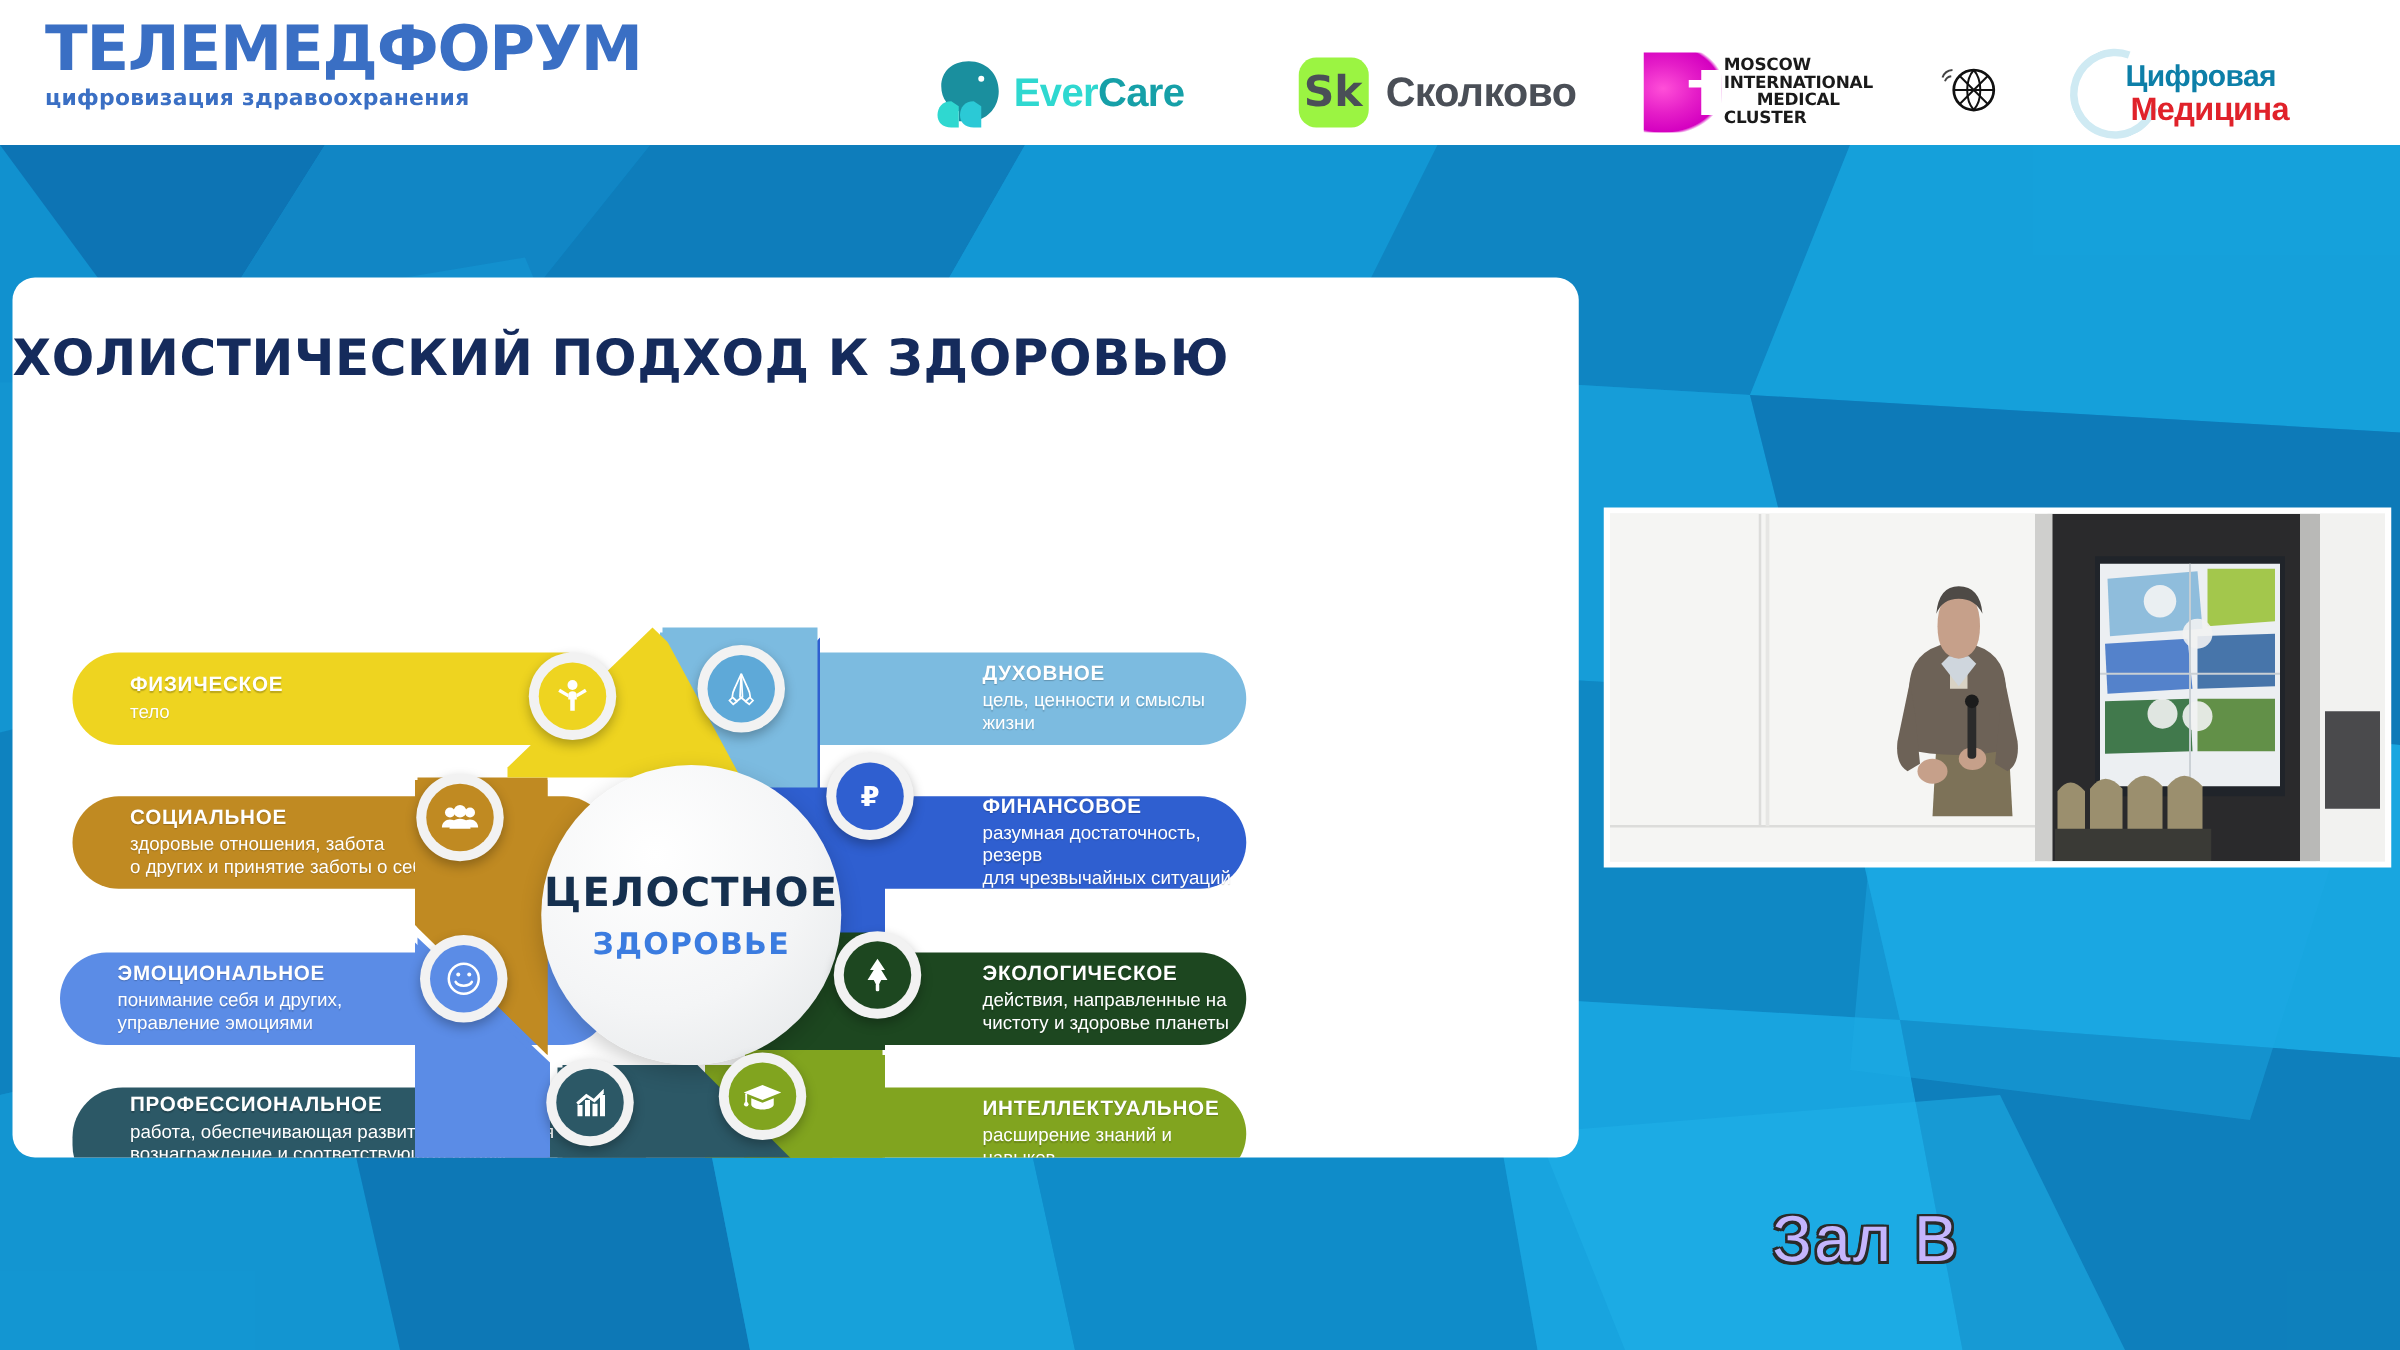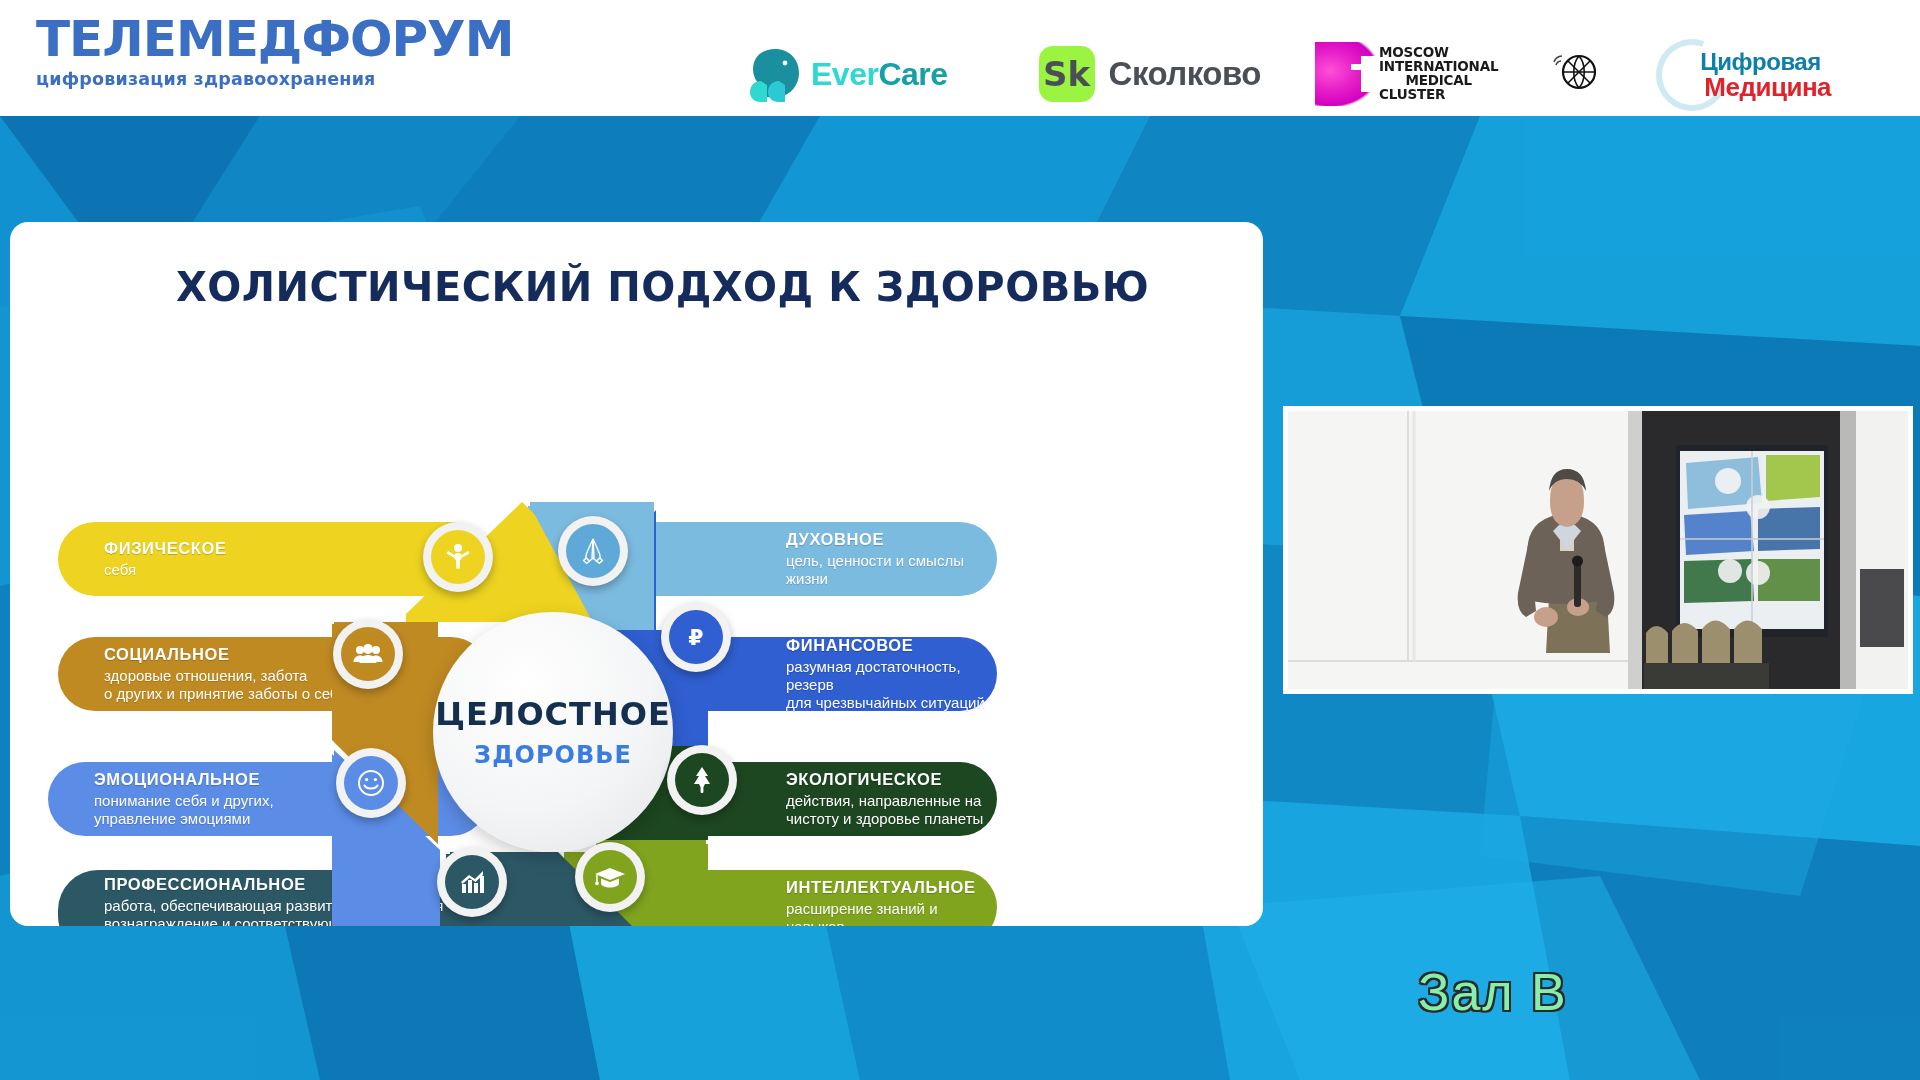--- a/index.html
+++ b/index.html
@@ -102,24 +102,24 @@
   
   .slide {
     position: absolute; left: 10px; top: 222px;
     width: 1253px; height: 704px;
     background: #ffffff; border-radius: 18px;
     overflow: hidden;
     z-index: 10;
   }
   .slide-title {
     position: absolute; left: 0; top: 42px; width: 1253px;
-    text-align: center;
+    text-align: left;
     font-family: "DejaVu Sans", sans-serif;
     font-size: 40px; font-weight: bold;
-    color: #152b5c; letter-spacing: 0.5px; margin-left: 26px;
+    color: #152b5c; letter-spacing: 0.5px;
   }
 
   
   .pill {
     position: absolute;
     border-radius: 40px;
     color: #fff;
     padding: 0 0 0 46px;
     display: flex; flex-direction: column; justify-content: center;
   }
@@ -184,21 +184,21 @@
   .video-box {
     position: absolute; left: 1283px; top: 406px;
     width: 630px; height: 288px;
     background: #fff; padding: 5px;
     z-index: 10;
   }
   .video-inner { width: 620px; height: 278px; position: relative; overflow: hidden; background: #d9d9d7; }
 
   .hall-label {
     position: absolute; left: 1418px; top: 962px;
-    font-size: 52px; color: #86efac;
+    font-size: 52px; color: #c4b5fd;
     font-family: "Liberation Sans", sans-serif;
     letter-spacing: 2px;
     text-shadow: -2px -2px 0 #2a2a2a, 2px -2px 0 #2a2a2a, -2px 2px 0 #2a2a2a, 2px 2px 0 #2a2a2a,
                   0 -2px 0 #2a2a2a, 0 2px 0 #2a2a2a, -2px 0 0 #2a2a2a, 2px 0 0 #2a2a2a;
     z-index: 12;
   }
 </style>
 </head>
 <body>
 
@@ -297,21 +297,21 @@
     </g>
   </svg>
 </div>
 
 <div class="slide">
 
   <div class="slide-title">ХОЛИСТИЧЕСКИЙ ПОДХОД К ЗДОРОВЬЮ</div>
 
   <div class="pill p-phys">
     <div class="ttl">ФИЗИЧЕСКОЕ</div>
-    <div class="desc">себя</div>
+    <div class="desc">тело</div>
   </div>
 
   <div class="pill p-soc">
     <div class="ttl">СОЦИАЛЬНОЕ</div>
     <div class="desc" style="white-space:pre-line">здоровые отношения, забота
 о других и принятие заботы о себе</div>
   </div>
 
   <div class="pill p-emo">
     <div class="ttl">ЭМОЦИОНАЛЬНОЕ</div>

